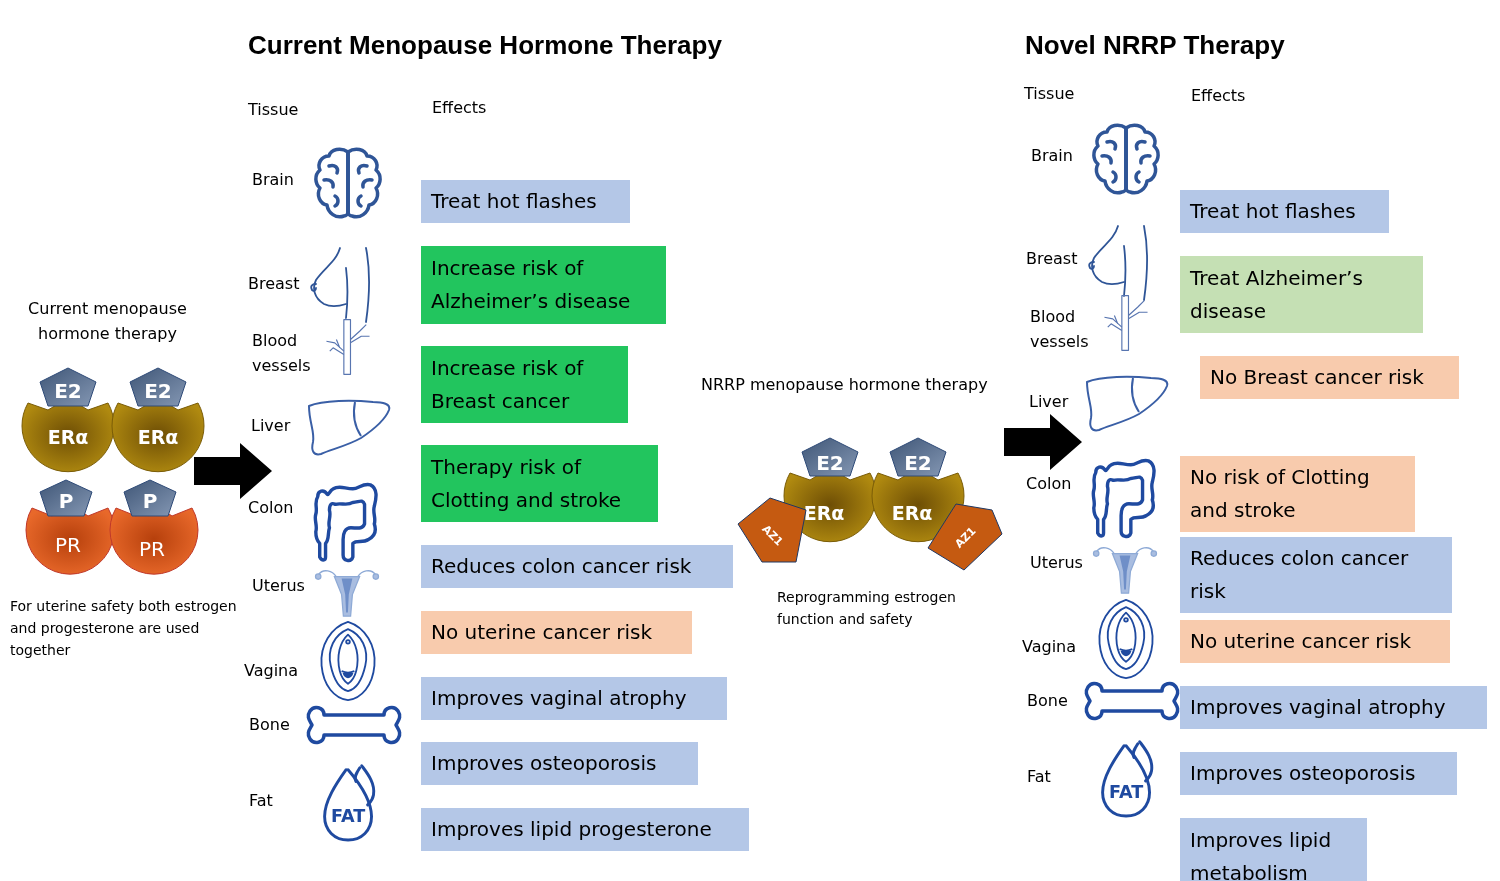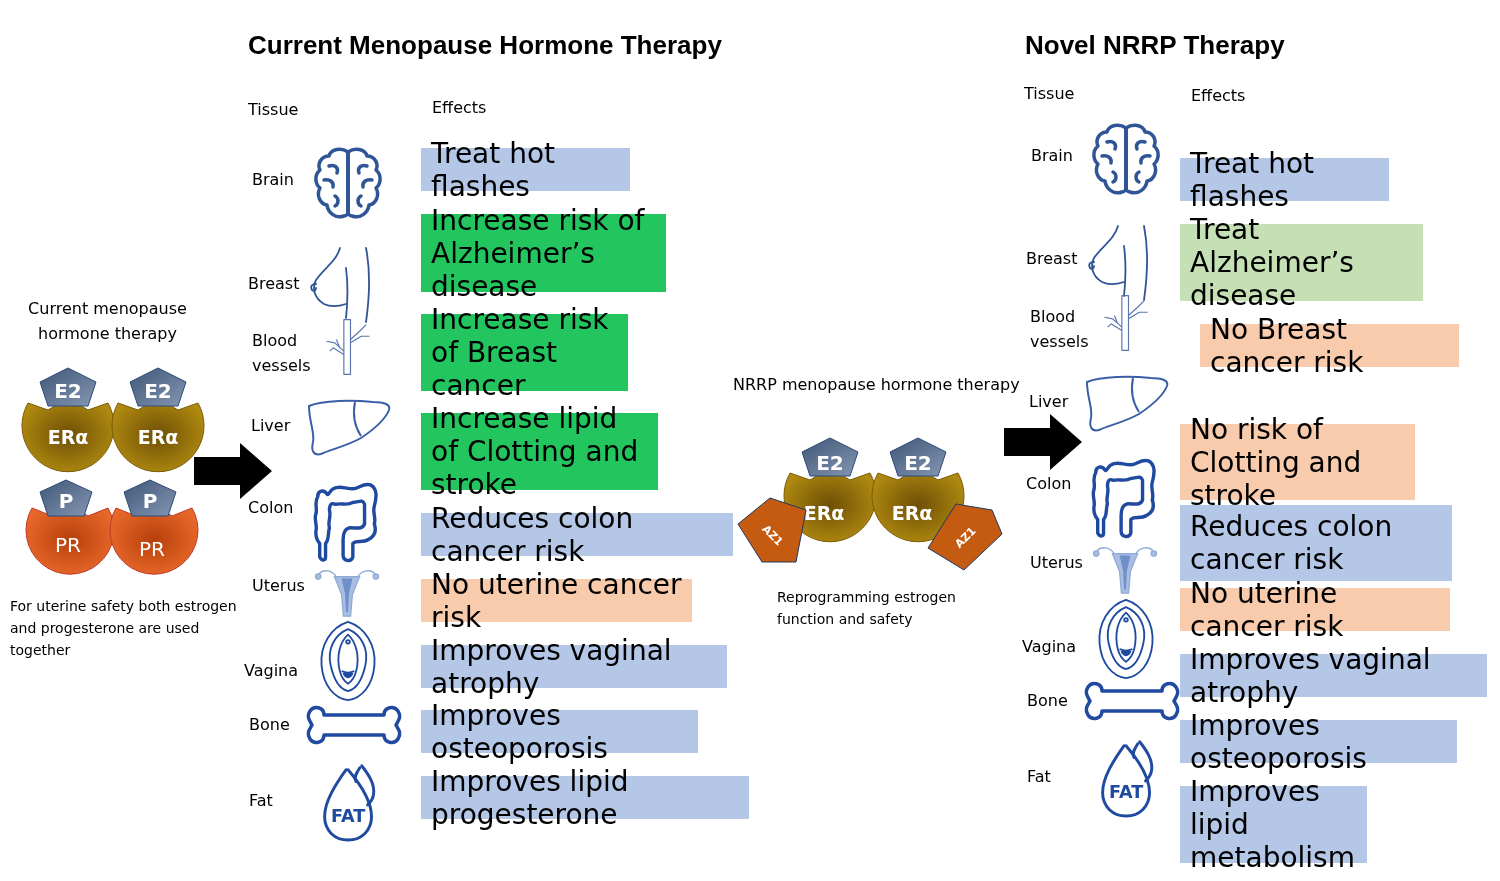--- a/index.html
+++ b/index.html
@@ -2,21 +2,21 @@
 <html><head>
 <meta charset="utf-8">
 <style>
   html,body{margin:0;padding:0;background:#fff;}
   body{width:1500px;height:881px;position:relative;overflow:hidden;font-family:"DejaVu Sans","Liberation Sans",sans-serif;color:#000;}
   .abs{position:absolute;}
   .title{font-family:"Liberation Sans",sans-serif;font-weight:bold;font-size:26px;white-space:nowrap;}
   .lbl{font-family:"DejaVu Sans",sans-serif;font-size:16px;white-space:nowrap;}
   .cap{font-family:"DejaVu Sans",sans-serif;font-size:16px;line-height:25px;text-align:center;}
   .small{font-family:"DejaVu Sans",sans-serif;font-size:14px;line-height:22px;}
-  .box{position:absolute;font-family:"DejaVu Sans",sans-serif;font-size:28px;line-height:33px;padding:0 10px;box-sizing:border-box;display:flex;align-items:center;}
+  .box{position:absolute;font-family:"DejaVu Sans",sans-serif;font-size:20px;line-height:33px;padding:0 10px;box-sizing:border-box;display:flex;align-items:center;margin-top:32px;}
   .blue{background:#b4c7e7;}
   .red{background:#22c55e;}
   .peach{background:#f8cbad;}
   .green{background:#c5e0b4;}
   .tissue{position:absolute;font-family:"DejaVu Sans",sans-serif;font-size:16px;line-height:25px;white-space:nowrap;}
   svg.icon{position:absolute;overflow:visible;}
   .rec-txt{font-family:"DejaVu Sans",sans-serif;font-weight:bold;fill:#fff;}
   .arrow{position:absolute;}
 </style>
 </head>
@@ -181,28 +181,28 @@
 <svg class="icon" style="left:304px;top:702px;width:100px;height:46px">
     <use href="#bone"></use>
   </svg>
 <svg class="icon" style="left:316px;top:756px;width:70px;height:88px">
     <use href="#fat"></use>
   </svg>
 
 <div class="box blue" style="left:421px;top:148px;width:209px;height:43px;">Treat hot flashes</div>
 <div class="box red" style="left:421px;top:214px;width:245px;height:78px;">Increase risk of Alzheimer’s disease</div>
 <div class="box red" style="left:421px;top:314px;width:207px;height:77px;">Increase risk of Breast cancer</div>
-<div class="box red" style="left:421px;top:413px;width:237px;height:77px;">Increase lipid of Clotting and stroke</div>
+<div class="box red" style="left:421px;top:413px;width:237px;height:77px;">Therapy risk of Clotting and stroke</div>
 <div class="box blue" style="left:421px;top:513px;width:312px;height:43px;">Reduces colon cancer risk</div>
 <div class="box peach" style="left:421px;top:579px;width:271px;height:43px;">No uterine cancer risk</div>
 <div class="box blue" style="left:421px;top:645px;width:306px;height:43px;">Improves vaginal atrophy</div>
 <div class="box blue" style="left:421px;top:710px;width:277px;height:43px;">Improves osteoporosis</div>
 <div class="box blue" style="left:421px;top:776px;width:328px;height:43px;">Improves lipid progesterone</div>
 
-<div class="abs lbl" style="left:733px;top:375px;">NRRP menopause hormone therapy</div>
+<div class="abs lbl" style="left:701px;top:375px;">NRRP menopause hormone therapy</div>
 
 <svg class="icon" style="left:734px;top:438px;width:272px;height:134px" viewBox="0 0 272 134">
   <g transform="translate(46,0)">
     <path d="M10 35 A46 46 0 1 0 90 35 L70 42 L50 30 L30 42 Z" fill="url(#gEra)" stroke="#7a5c06" stroke-width="1"></path>
     <polygon points="50,0 78,14 70,38 30,38 22,14" fill="url(#gLig)" stroke="#2f4b78" stroke-width="1"></polygon>
     <text class="rec-txt" x="50" y="32" text-anchor="middle" font-size="20">E2</text>
     <text class="rec-txt" x="44" y="82" text-anchor="middle" font-size="19">ERα</text>
   </g>
   <g transform="translate(134,0)">
     <path d="M10 35 A46 46 0 1 0 90 35 L70 42 L50 30 L30 42 Z" fill="url(#gEra)" stroke="#7a5c06" stroke-width="1"></path>

